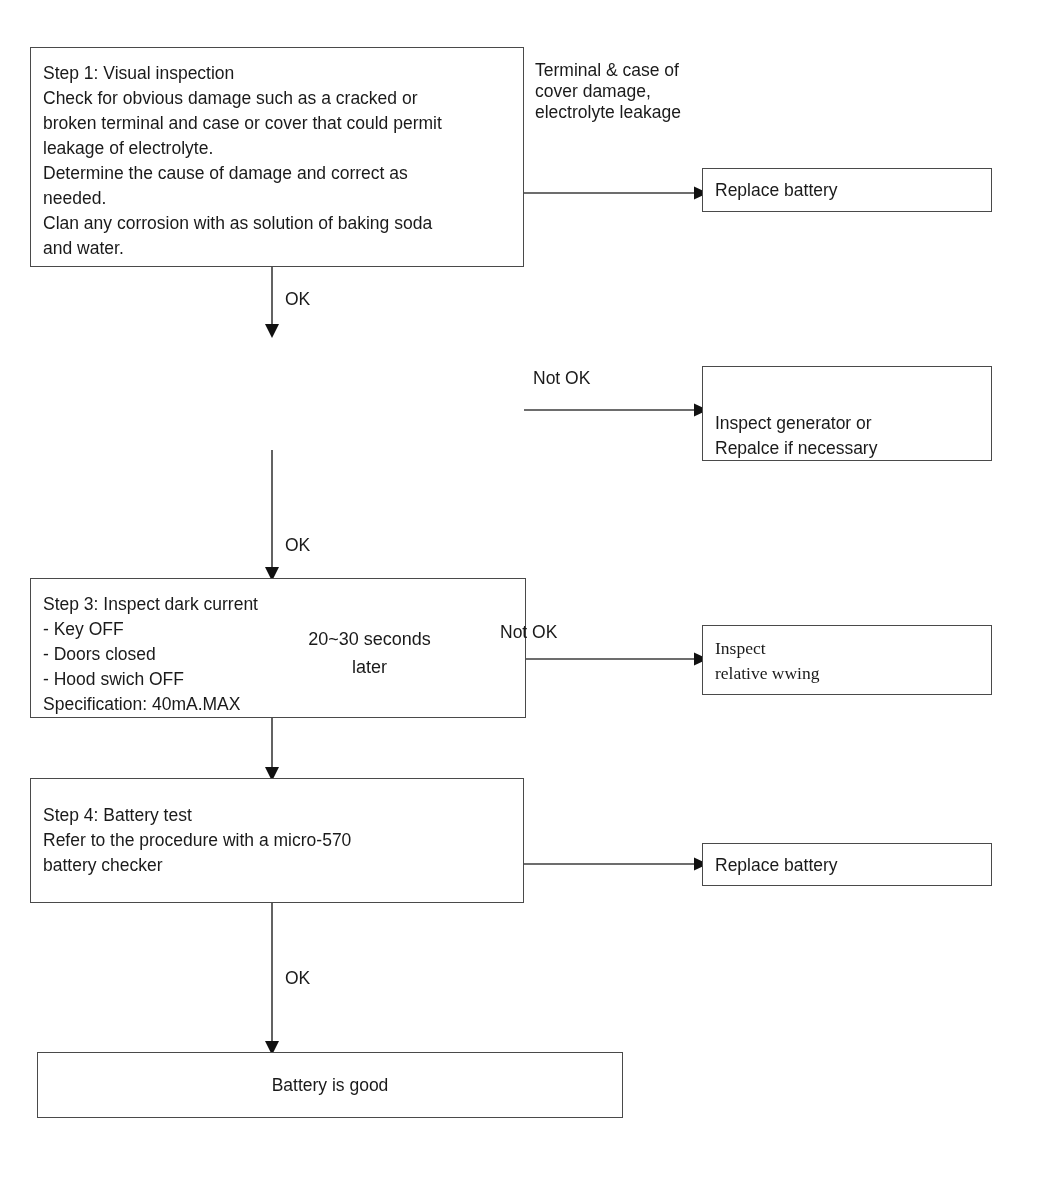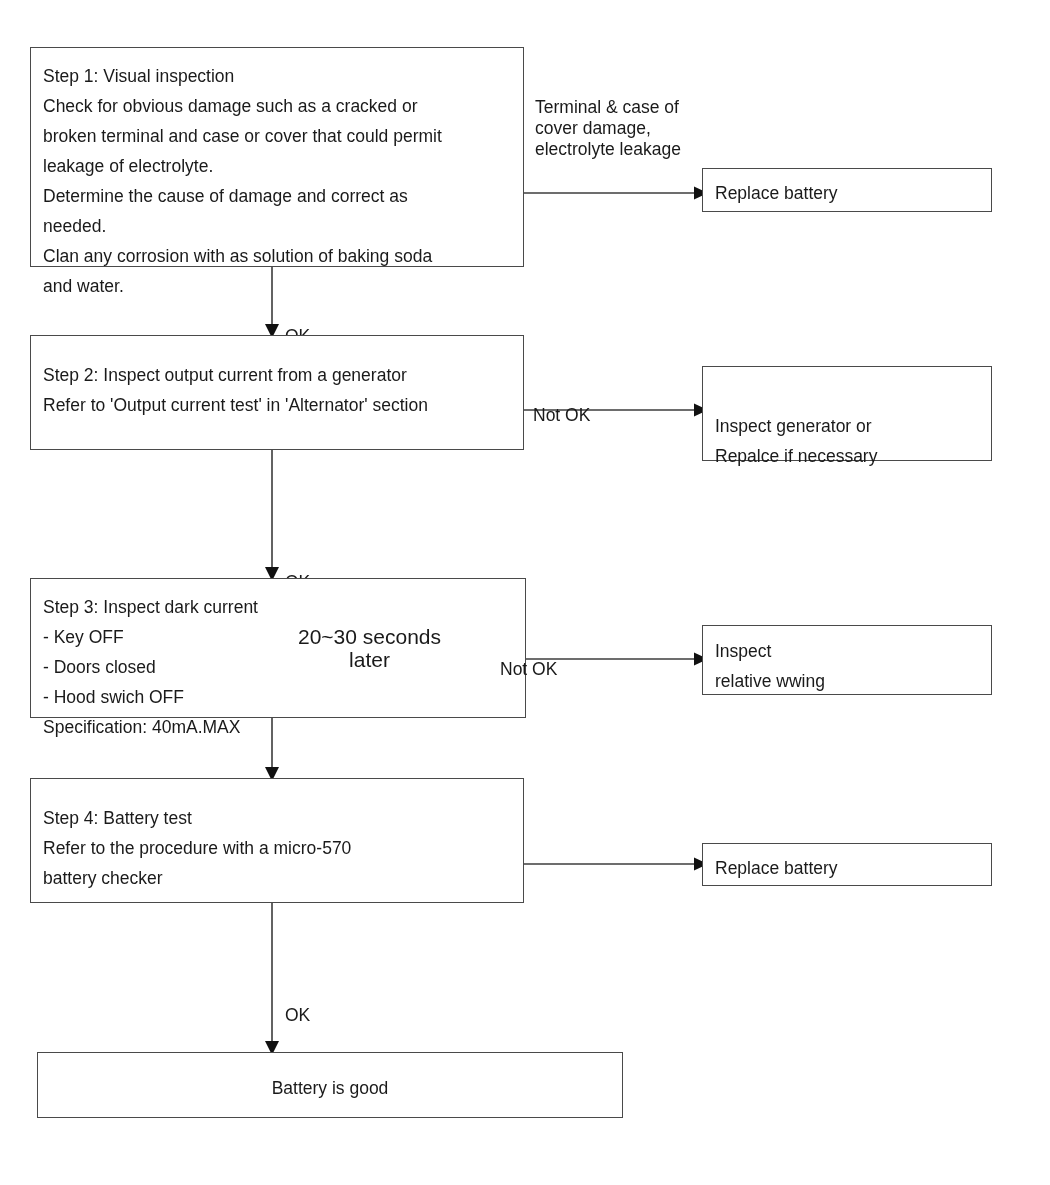--- a/index.html
+++ b/index.html
@@ -19,47 +19,46 @@
     width: 1050px;
     height: 1185px;
     background: #ffffff;
   }
   .node {
     position: absolute;
     box-sizing: border-box;
     border: 1.5px solid #4a4a4a;
     background: #ffffff;
     font-size: 17.5px;
-    line-height: 30px;
+    line-height: 25px;
     color: #1a1a1a;
     white-space: pre-line;
   }
   .node .txt {
     position: absolute;
     left: 12px;
     right: 6px;
     white-space: pre-line;
   }
   .node.center .txt {
     left: 0;
     right: 0;
     text-align: center;
   }
   .edgelabel {
     position: absolute;
     font-size: 17.5px;
     line-height: 21px;
     color: #1a1a1a;
     white-space: pre-line;
-    margin-top: 37px;
   }
   .annot {
     position: absolute;
-    font-size: 21px;
-    line-height: 23px;
+    font-size: 18px;
+    line-height: 28px;
     color: #1a1a1a;
     white-space: pre-line;
     text-align: center;
   }
   svg.wires {
     position: absolute;
     left: 0;
     top: 0;
     width: 1050px;
     height: 1185px;
@@ -122,24 +121,20 @@
   <div class="edgelabel" style="left:535px; top:60px; width:260px;">Terminal  &amp;  case of
 cover damage,
 electrolyte leakage</div>
 
   <div class="node" style="left:702px; top:168px; width:290px; height:44px;">
     <div class="txt" style="top:9px;">Replace battery</div>
   </div>
 
   <div class="edgelabel" style="left:285px; top:289px;">OK</div>
 
-  <div class="node" style="left:30px; top:335px; width:494px; height:115px;">
-    <div class="txt" style="top:24px;">Step 2: Inspect output current from a generator
-Refer to 'Output current test' in 'Alternator' section</div>
-  </div>
 
   <div class="edgelabel" style="left:533px; top:368px;">Not OK</div>
 
   <div class="node" style="left:702px; top:366px; width:290px; height:95px;">
     <div class="txt" style="top:17px;margin-top:27px;">Inspect generator or
 Repalce if necessary</div>
   </div>
 
   <div class="edgelabel" style="left:285px; top:535px;">OK</div>
 
@@ -149,21 +144,21 @@
  - Doors closed
  - Hood swich OFF
    Specification: 40mA.MAX</div>
   </div>
 
   <div class="annot" style="left:287px; top:625px; width:165px;">20~30 seconds
 later</div>
 
   <div class="edgelabel" style="left:500px; top:622px;">Not OK</div>
 
-  <div class="node" style="left:702px; top:625px; width:290px; height:70px;">
+  <div class="node" style="left:702px; top:625px; width:290px; height:70px;font-family:Liberation Serif, serif;">
     <div class="txt" style="top:10px;">Inspect
 relative wwing</div>
   </div>
 
   <div class="node" style="left:30px; top:778px; width:494px; height:125px;">
     <div class="txt" style="top:24px;">Step 4: Battery test
 Refer to the procedure with a micro-570
 battery checker</div>
   </div>
 

